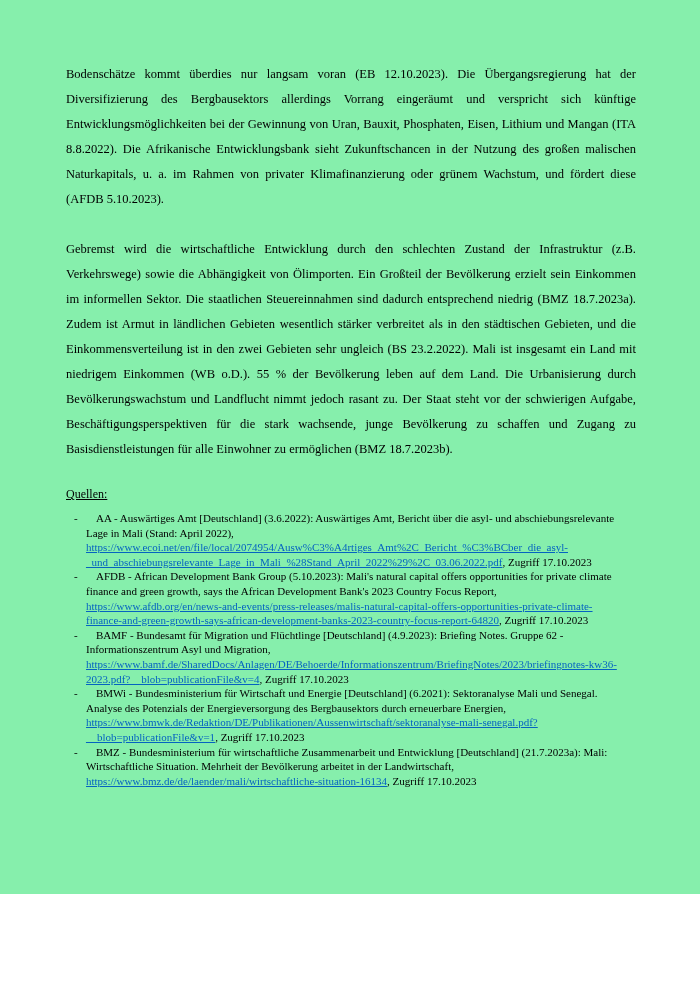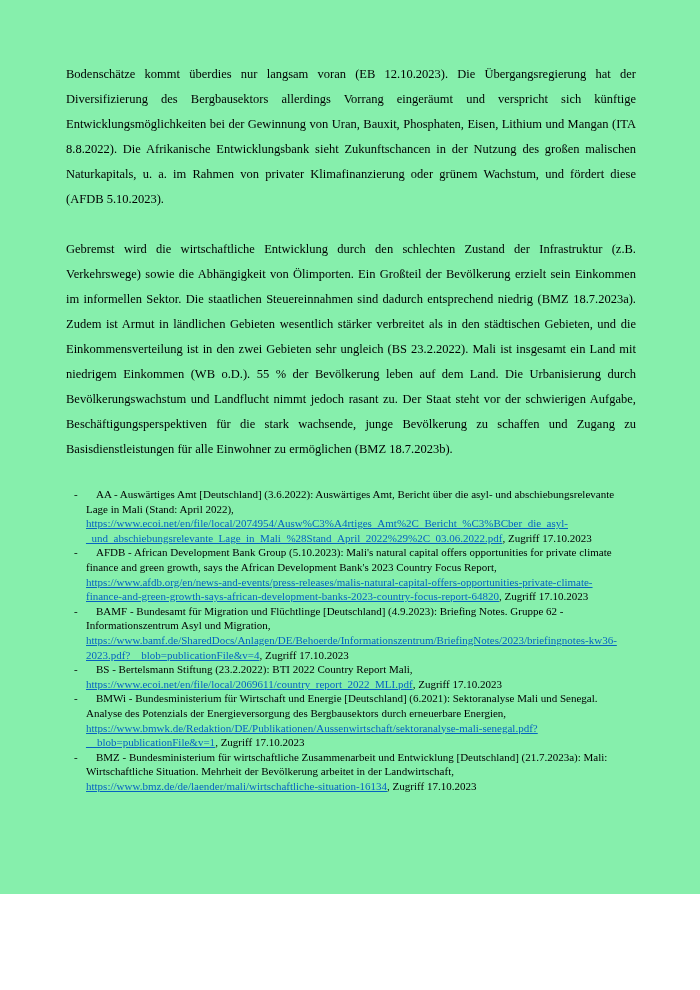--- a/index.html
+++ b/index.html
@@ -72,26 +72,28 @@
 </head>
 <body>
 
 <div class="page">
   <div class="content">
 
     <p class="body-para">Bodenschätze kommt überdies nur langsam voran (EB 12.10.2023). Die Übergangsregierung hat der Diversifizierung des Bergbausektors allerdings Vorrang eingeräumt und verspricht sich künftige Entwicklungsmöglichkeiten bei der Gewinnung von Uran, Bauxit, Phosphaten, Eisen, Lithium und Mangan (ITA 8.8.2022). Die Afrikanische Entwicklungsbank sieht Zukunftschancen in der Nutzung des großen malischen Naturkapitals, u. a. im Rahmen von privater Klimafinanzierung oder grünem Wachstum, und fördert diese (AFDB 5.10.2023).</p>
 
     <p class="body-para">Gebremst wird die wirtschaftliche Entwicklung durch den schlechten Zustand der Infrastruktur (z.B. Verkehrswege) sowie die Abhängigkeit von Ölimporten. Ein Großteil der Bevölkerung erzielt sein Einkommen im informellen Sektor. Die staatlichen Steuereinnahmen sind dadurch entsprechend niedrig (BMZ 18.7.2023a). Zudem ist Armut in ländlichen Gebieten wesentlich stärker verbreitet als in den städtischen Gebieten, und die Einkommensverteilung ist in den zwei Gebieten sehr ungleich (BS 23.2.2022). Mali ist insgesamt ein Land mit niedrigem Einkommen (WB o.D.). 55 % der Bevölkerung leben auf dem Land. Die Urbanisierung durch Bevölkerungswachstum und Landflucht nimmt jedoch rasant zu. Der Staat steht vor der schwierigen Aufgabe, Beschäftigungsperspektiven für die stark wachsende, junge Bevölkerung zu schaffen und Zugang zu Basisdienstleistungen für alle Einwohner zu ermöglichen (BMZ 18.7.2023b).</p>
 
+    <p class="sources-heading">
+      <span>Quellen:</span>
+    </p>
 
     <ul class="sources" id="sources-list">
         <li><span class="first-gap"></span><span>AA - Auswärtiges Amt [Deutschland] (3.6.2022): Auswärtiges Amt, Bericht über die asyl- und abschiebungsrelevante Lage in Mali (Stand: April 2022), </span><a class="source-link" href="#">https://www.ecoi.net/en/file/local/2074954/Ausw%C3%A4rtiges_Amt%2C_Bericht_%C3%BCber_die_asyl-_und_abschiebungsrelevante_Lage_in_Mali_%28Stand_April_2022%29%2C_03.06.2022.pdf</a><span>, Zugriff 17.10.2023</span></li>
         <li><span class="first-gap"></span><span>AFDB - African Development Bank Group (5.10.2023): Mali's natural capital offers opportunities for private climate finance and green growth, says the African Development Bank's 2023 Country Focus Report, </span><a class="source-link" href="#">https://www.afdb.org/en/news-and-events/press-releases/malis-natural-capital-offers-opportunities-private-climate-finance-and-green-growth-says-african-development-banks-2023-country-focus-report-64820</a><span>, Zugriff 17.10.2023</span></li>
         <li><span class="first-gap"></span><span>BAMF - Bundesamt für Migration und Flüchtlinge [Deutschland] (4.9.2023): Briefing Notes. Gruppe 62 - Informationszentrum Asyl und Migration, </span><a class="source-link" href="#">https://www.bamf.de/SharedDocs/Anlagen/DE/Behoerde/Informationszentrum/BriefingNotes/2023/briefingnotes-kw36-2023.pdf?__blob=publicationFile&amp;v=4</a><span>, Zugriff 17.10.2023</span></li>
-        <li><span class="first-gap"></span><span>BS - Bertelsmann Stiftung (23.2.2022): BTI 2022 Country Report Mali, </span><a class="source-link" href="#">https://www.ecoi.net/en/file/local/2069611/country_report_2022_MLI.pdf</a><span>, Zugriff 17.10.2023</span></li>
         <li><span class="first-gap"></span><span>BMWi - Bundesministerium für Wirtschaft und Energie [Deutschland] (6.2021): Sektoranalyse Mali und Senegal. Analyse des Potenzials der Energieversorgung des Bergbausektors durch erneuerbare Energien, </span><a class="source-link" href="#">https://www.bmwk.de/Redaktion/DE/Publikationen/Aussenwirtschaft/sektoranalyse-mali-senegal.pdf?__blob=publicationFile&amp;v=1</a><span>, Zugriff 17.10.2023</span></li>
         <li><span class="first-gap"></span><span>BMZ - Bundesministerium für wirtschaftliche Zusammenarbeit und Entwicklung [Deutschland] (21.7.2023a): Mali: Wirtschaftliche Situation. Mehrheit der Bevölkerung arbeitet in der Landwirtschaft, </span><a class="source-link" href="#">https://www.bmz.de/de/laender/mali/wirtschaftliche-situation-16134</a><span>, Zugriff 17.10.2023</span></li>
       </ul>
 
   </div>
 
   <div class="footer">
     <span class="bfa-logo">BFA</span>
     <span>Bundesamt für Fremdenwesen und Asyl</span>
     <span>Seite</span>

